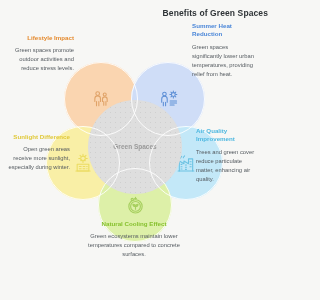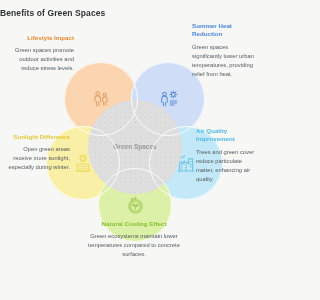--- a/index.html
+++ b/index.html
@@ -19,21 +19,21 @@
     position: absolute;
     inset: 0;
   }
 
   
   .title {
     position: absolute;
     top: 8px;
     left: 0;
     width: 268px;
-    text-align: left;
+    text-align: right;
     font-size: 8.5px;
     font-weight: bold;
     color: #2f3437;
     letter-spacing: 0.1px;
   }
 
   
   .venn {
     position: absolute;
     left: 62px;

